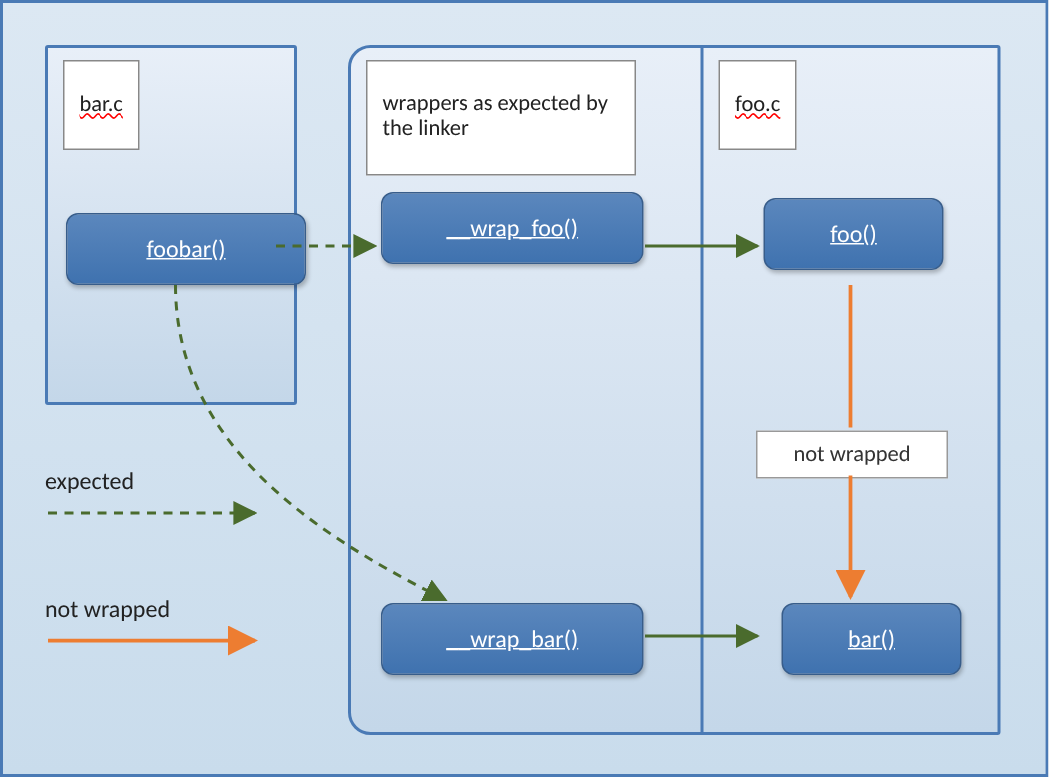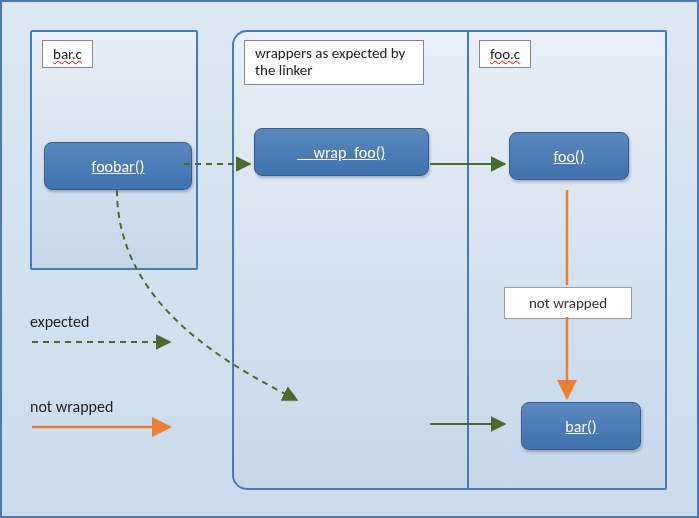--- a/index.html
+++ b/index.html
@@ -22,42 +22,42 @@
     border-radius: 2px;
   }
   .col-bar   { left: 28px;  top: 28px; width: 168px; height: 240px; }
   .col-wrap  { left: 230px; top: 28px; width: 255px; height: 460px; border-radius: 15px; }
   .col-foo   { left: 465px; top: 28px; width: 200px; height: 460px; }
   .col-title {
     position: absolute;
     top: 8px;
     background: #fff;
     border: 1px solid #888;
-    padding: 4px 10px;
+    padding: 20px 10px;
     font-size: 15px;
     color: #222;
   }
   .col-bar  .col-title { left: 10px; }
   .col-wrap .col-title { left: 10px; width: 180px; line-height: 1.15; }
   .col-foo  .col-title { left: 10px; }
   .wavy { text-decoration: underline wavy red; text-decoration-thickness: 1px; }
   .node {
     position: absolute;
     background: linear-gradient(180deg, #5b87bd 0%, #3f72af 100%);
     border: 1.5px solid #385d8a;
     border-radius: 8px;
     color: #fff;
     font-size: 16px;
     display: flex;
     align-items: center;
     justify-content: center;
     text-decoration: underline;
     box-shadow: 1px 2px 3px rgba(0,0,0,.25);
   }
-  .n-foobar  { left: 12px;  top: 110px; width: 148px; height: 48px; }
+  .n-foobar  { left: 12px;  top: 110px; width: 160px; height: 48px; }
   .n-wrapfoo { left: 20px;  top: 96px; width: 175px; height: 48px; text-align: right; }
   .n-wrapbar { left: 20px;  top: 370px; width: 175px; height: 48px; }
   .n-foo     { left: 40px;  top: 100px; width: 120px; height: 48px; }
   .n-bar     { left: 40px;  top: 370px; width: 120px; height: 48px; margin-left: 12px; }
   .label-box {
     position: absolute;
     background: #fff;
     border: 1px solid #999;
     padding: 6px 10px;
     font-size: 15px;
@@ -91,20 +91,23 @@
       <span>foobar()</span>
     </div>
   </div>
 
   <div class="col col-wrap">
     <div class="col-title">
       <span>wrappers as expected by the linker</span>
     </div>
     <div class="node n-wrapfoo">
       <span>__wrap_foo()</span>
+    </div>
+    <div class="node n-wrapbar">
+      <span>__wrap_bar()</span>
     </div>
   </div>
 
   <div class="col col-foo">
     <div class="col-title">
       <span class="wavy">foo.c</span>
     </div>
     <div class="node n-foo">
       <span>foo()</span>
     </div>

